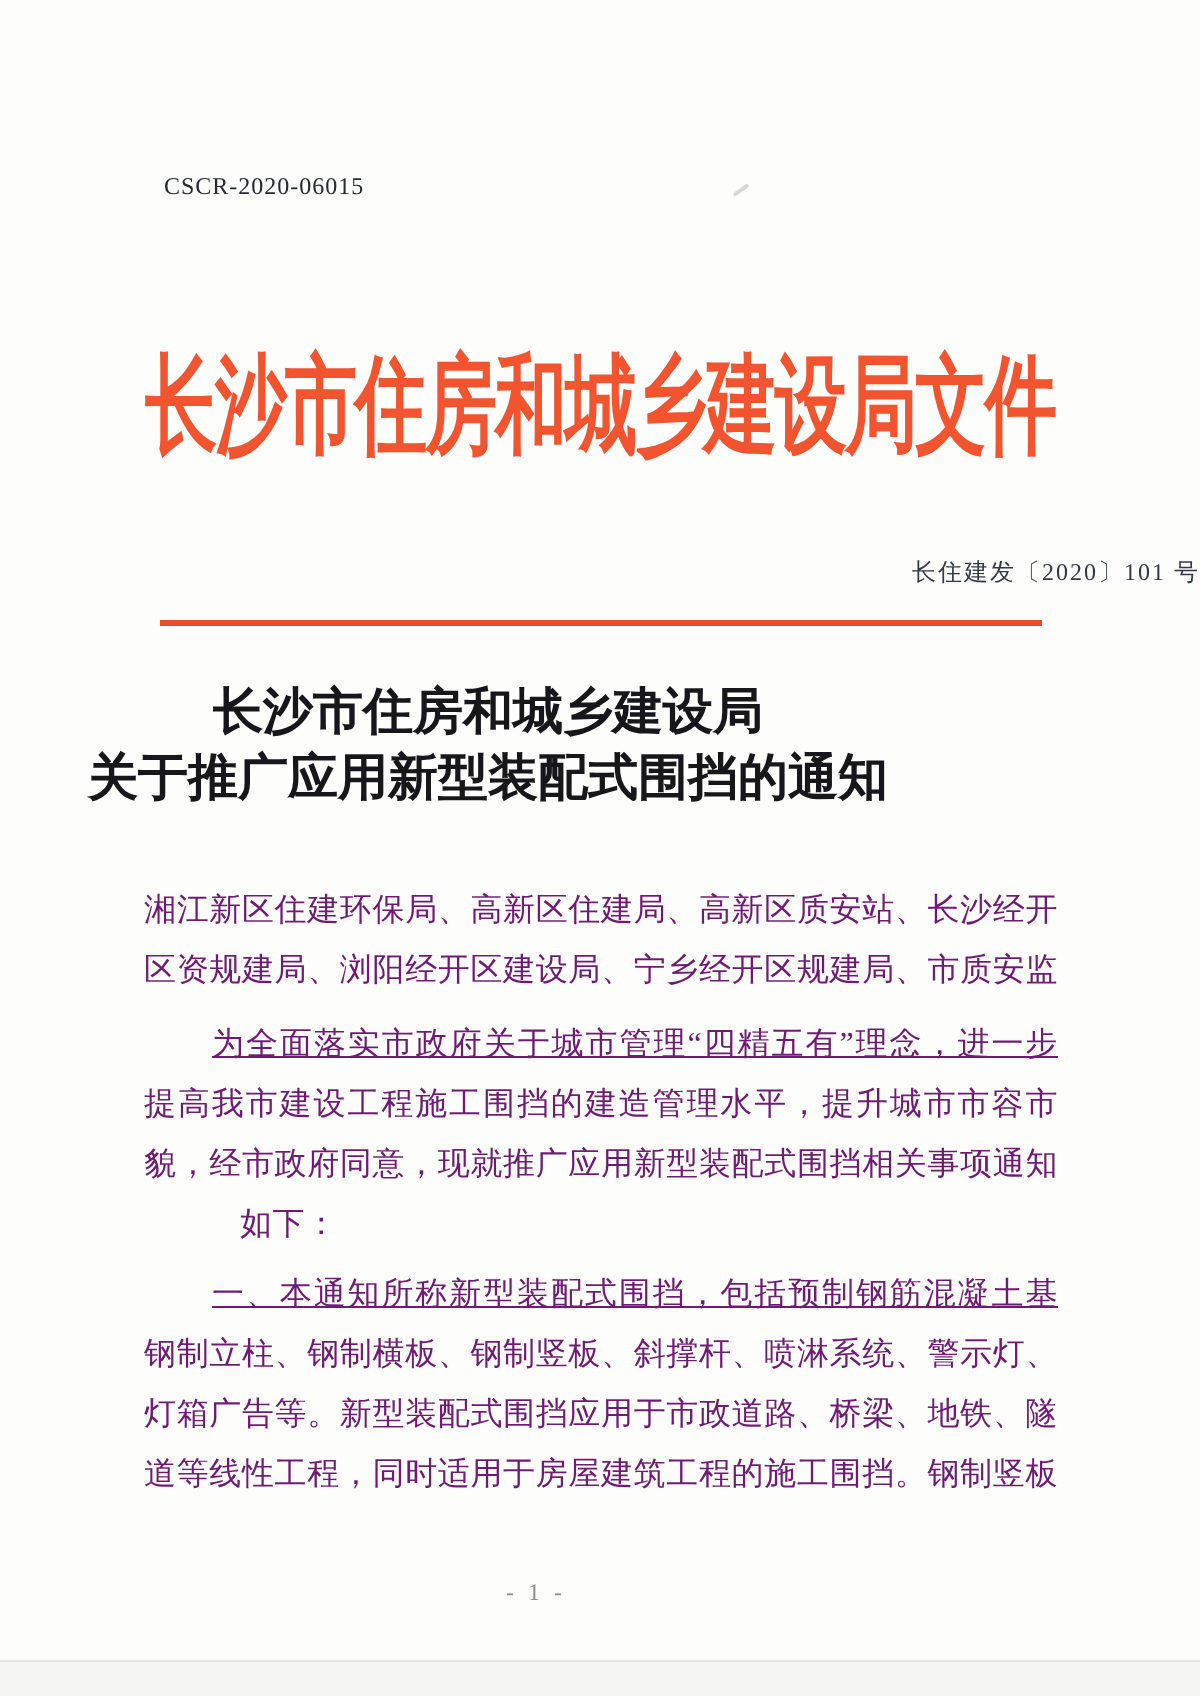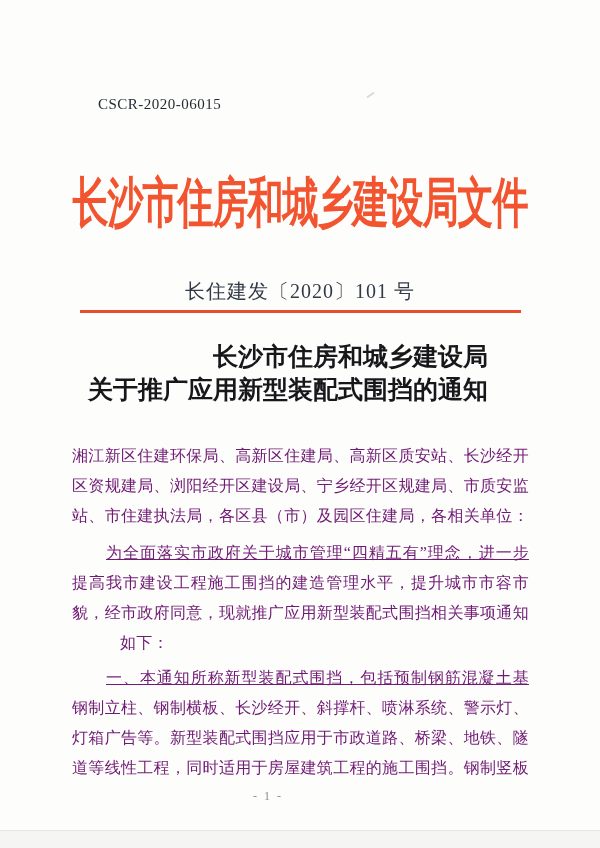--- a/index.html
+++ b/index.html
@@ -11,25 +11,24 @@
     position: relative;
     width: 600px;
     height: 848px;
     background: #fdfdfb;
     overflow: hidden;
     font-family: "Liberation Serif", "DejaVu Serif", serif;
   }
   .doc-code {
     position: absolute;
     top: 86px;
-    left: 98px;
-    font-size: 15px;
+    left: 82px;
+    font-size: 12px;
     letter-spacing: 0.5px;
     color: #262b33;
-    margin-top: 10px;
   }
   .banner {
     position: absolute;
     top: 180px;
     left: 0;
     width: 600px;
     height: 46px;
     line-height: 46px;
     text-align: center;
     font-size: 36px;
@@ -38,39 +37,39 @@
     letter-spacing: -1px;
     transform: scaleY(1.5);
     transform-origin: 50% 50%;
     white-space: nowrap;
   }
   .doc-number {
     position: absolute;
     top: 278px;
     left: 0;
     width: 600px;
-    text-align: center;
-    font-size: 20px;
+    text-align: right;
+    font-size: 12px;
     letter-spacing: 1px;
     color: #333a47;
   }
   .red-rule {
     position: absolute;
     top: 310px;
     left: 80px;
     width: 441px;
     height: 3px;
     background: #e74e2b;
   }
   .notice-title {
     position: absolute;
     top: 340px;
     left: 0;
     width: 488px;
-    text-align: right;
+    text-align: center;
     font-size: 25px;
     font-weight: bold;
     line-height: 33px;
     color: #16161b;
   }
   .body-text {
     position: absolute;
     top: 441px;
     left: 72px;
     width: 457px;
@@ -145,27 +144,26 @@
   <div class="red-rule"></div>
 
   <div class="notice-title">
     <div>长沙市住房和城乡建设局</div>
     <div>关于推广应用新型装配式围挡的通知</div>
   </div>
 
   <div class="body-text">
     <div class="line">湘江新区住建环保局、高新区住建局、高新区质安站、长沙经开</div>
     <div class="line">区资规建局、浏阳经开区建设局、宁乡经开区规建局、市质安监</div>
-    <div class="line">站、市住建执法局，各区县（市）及园区住建局，各相关单位：</div>
     <div class="line indent gap-sm">为全面落实市政府关于城市管理“四精五有”理念，进一步</div>
     <div class="line">提高我市建设工程施工围挡的建造管理水平，提升城市市容市</div>
     <div class="line">貌，经市政府同意，现就推广应用新型装配式围挡相关事项通知</div>
     <div class="line no-fill">如下：</div>
     <div class="line indent gap-xs">一、本通知所称新型装配式围挡，包括预制钢筋混凝土基座、</div>
-    <div class="line">钢制立柱、钢制横板、长沙经开、斜撑杆、喷淋系统、警示灯、</div>
+    <div class="line">钢制立柱、钢制横板、钢制竖板、斜撑杆、喷淋系统、警示灯、</div>
     <div class="line">灯箱广告等。新型装配式围挡应用于市政道路、桥梁、地铁、隧</div>
     <div class="line">道等线性工程，同时适用于房屋建筑工程的施工围挡。钢制竖板</div>
   </div>
 
   <div class="page-number">- 1 -</div>
 
   <div class="bottom-edge"></div>
 
 </div>
 

